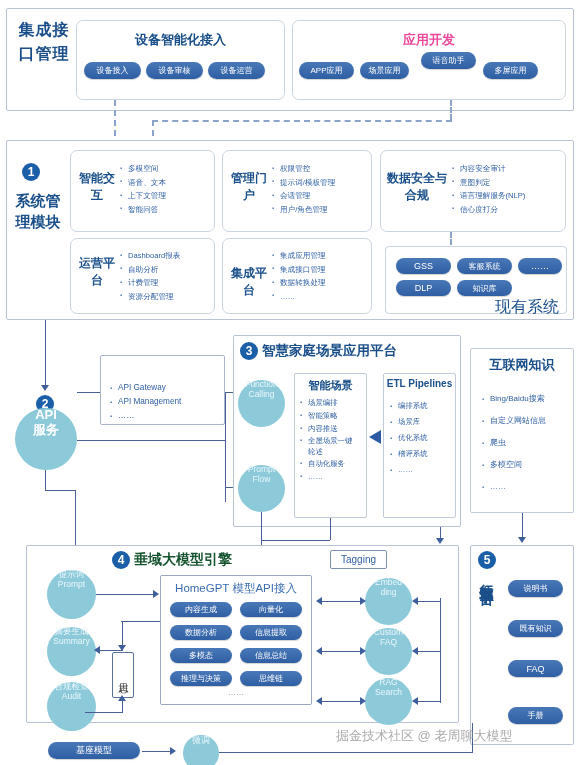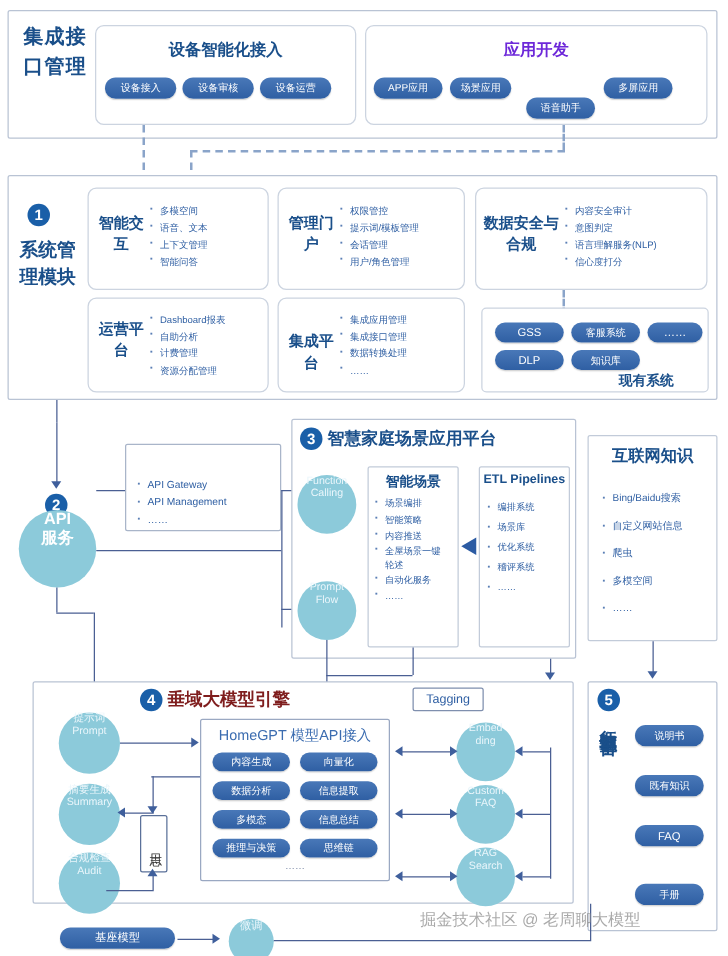--- a/index.html
+++ b/index.html
@@ -108,24 +108,24 @@
   </div>
   <div style="position:absolute; left:76px; top:31px; width:209px; text-align:center;
               color:#1a4f8a; font-weight:bold; font-size:13px;">设备智能化接入</div>
   <div class="blue-pill" style="left:84px; top:62px; width:57px; height:17px;">设备接入</div>
   <div class="blue-pill" style="left:146px; top:62px; width:57px; height:17px;">设备审核</div>
   <div class="blue-pill" style="left:208px; top:62px; width:57px; height:17px;">设备运营</div>
 
   <div class="card" style="left:292px; top:20px; width:274px; height:80px;">
   </div>
   <div style="position:absolute; left:292px; top:31px; width:274px; text-align:center;
-              color:#6d28d9; font-weight:bold; font-size:13px;font-family:Liberation Serif, serif;">应用开发</div>
+              color:#ec4899; font-weight:bold; font-size:13px;font-family:Liberation Serif, serif;">应用开发</div>
   <div class="blue-pill" style="left:299px; top:62px; width:55px; height:17px;">APP应用</div>
   <div class="blue-pill" style="left:360px; top:62px; width:49px; height:17px;">场景应用</div>
-  <div class="blue-pill" style="left:421px; top:78px; width:55px; height:17px;">语音助手</div>
+  <div class="blue-pill" style="left:421px; top:52px; width:55px; height:17px;">语音助手</div>
   <div class="blue-pill" style="left:483px; top:62px; width:55px; height:17px;">多屏应用</div>
 
   <div class="dash-v" style="left:114px; top:100px; height:46px;"></div>
   <div class="arrow-d" style="left:110px; top:145px;"></div>
   <div class="dash-v" style="left:450px; top:100px; height:20px;"></div>
   <div class="dash-h" style="left:152px; top:120px; width:300px;"></div>
   <div class="dash-v" style="left:152px; top:120px; height:26px;"></div>
   <div class="arrow-d" style="left:148px; top:145px;"></div>
 
   <div class="panel" style="left:6px; top:140px; width:568px; height:180px;"></div>
@@ -179,21 +179,21 @@
   </div>
 
   <div class="dash-v" style="left:450px; top:232px; height:20px;"></div>
 
   <div class="card" style="left:385px; top:246px; width:182px; height:68px; border-radius:4px;"></div>
   <div class="blue-pill" style="left:396px; top:258px; width:55px; height:16px; font-size:9px;">GSS</div>
   <div class="blue-pill" style="left:457px; top:258px; width:55px; height:16px;">客服系统</div>
   <div class="blue-pill" style="left:518px; top:258px; width:44px; height:16px; font-size:9px;">……</div>
   <div class="blue-pill" style="left:396px; top:280px; width:55px; height:16px; font-size:9px;">DLP</div>
   <div class="blue-pill" style="left:457px; top:280px; width:55px; height:16px;">知识库</div>
-  <div style="position:absolute; left:495px; top:297px; color:#1a4f8a; font-weight:bold; font-size:11px;">现有系统</div>
+  <div style="position:absolute; left:495px; top:297px; color:#1a4f8a; font-weight:normal; font-size:16px;">现有系统</div>
 
   <div class="vline line" style="left:45px; top:320px; height:18px;"></div>
   <div class="hline line" style="left:45px; top:338px; width:0px;"></div>
   <div class="vline line" style="left:45px; top:338px; height:48px;"></div>
   <div class="arrow-d" style="left:41px; top:385px;"></div>
 
   <div class="num-badge" style="left:36px; top:395px;">2</div>
   <div class="circle" style="left:15px; top:408px; width:62px; height:62px; font-size:13px; font-weight:bold; color:#fff;">
     <span>API</span>
     <span>服务</span>
@@ -274,21 +274,21 @@
   <div class="vline line" style="left:261px; top:512px; height:28px;"></div>
   <div class="vline line" style="left:330px; top:518px; height:22px;"></div>
   <div class="hline line" style="left:261px; top:540px; width:69px;"></div>
   <div class="vline line" style="left:261px; top:540px; height:12px;"></div>
 
   <div class="vline line" style="left:440px; top:527px; height:12px;"></div>
   <div class="arrow-d" style="left:436px; top:538px;"></div>
 
   <div class="panel" style="left:26px; top:545px; width:433px; height:178px;"></div>
   <div class="num-badge" style="left:112px; top:551px;">4</div>
-  <div style="position:absolute; left:134px; top:551px; color:#7f1d1d; font-weight:bold; font-size:14px;">垂域大模型引擎</div>
+  <div style="position:absolute; left:134px; top:551px; color:#14532d; font-weight:bold; font-size:14px;">垂域大模型引擎</div>
 
   <div class="circle" style="left:47px; top:570px; width:49px; height:49px;">
     <span>提示词</span>
     <span>Prompt</span>
   </div>
   <div class="circle" style="left:47px; top:627px; width:49px; height:49px;">
     <span>摘要生成</span>
     <span>Summary</span>
   </div>
   <div class="circle" style="left:47px; top:682px; width:49px; height:49px;">

